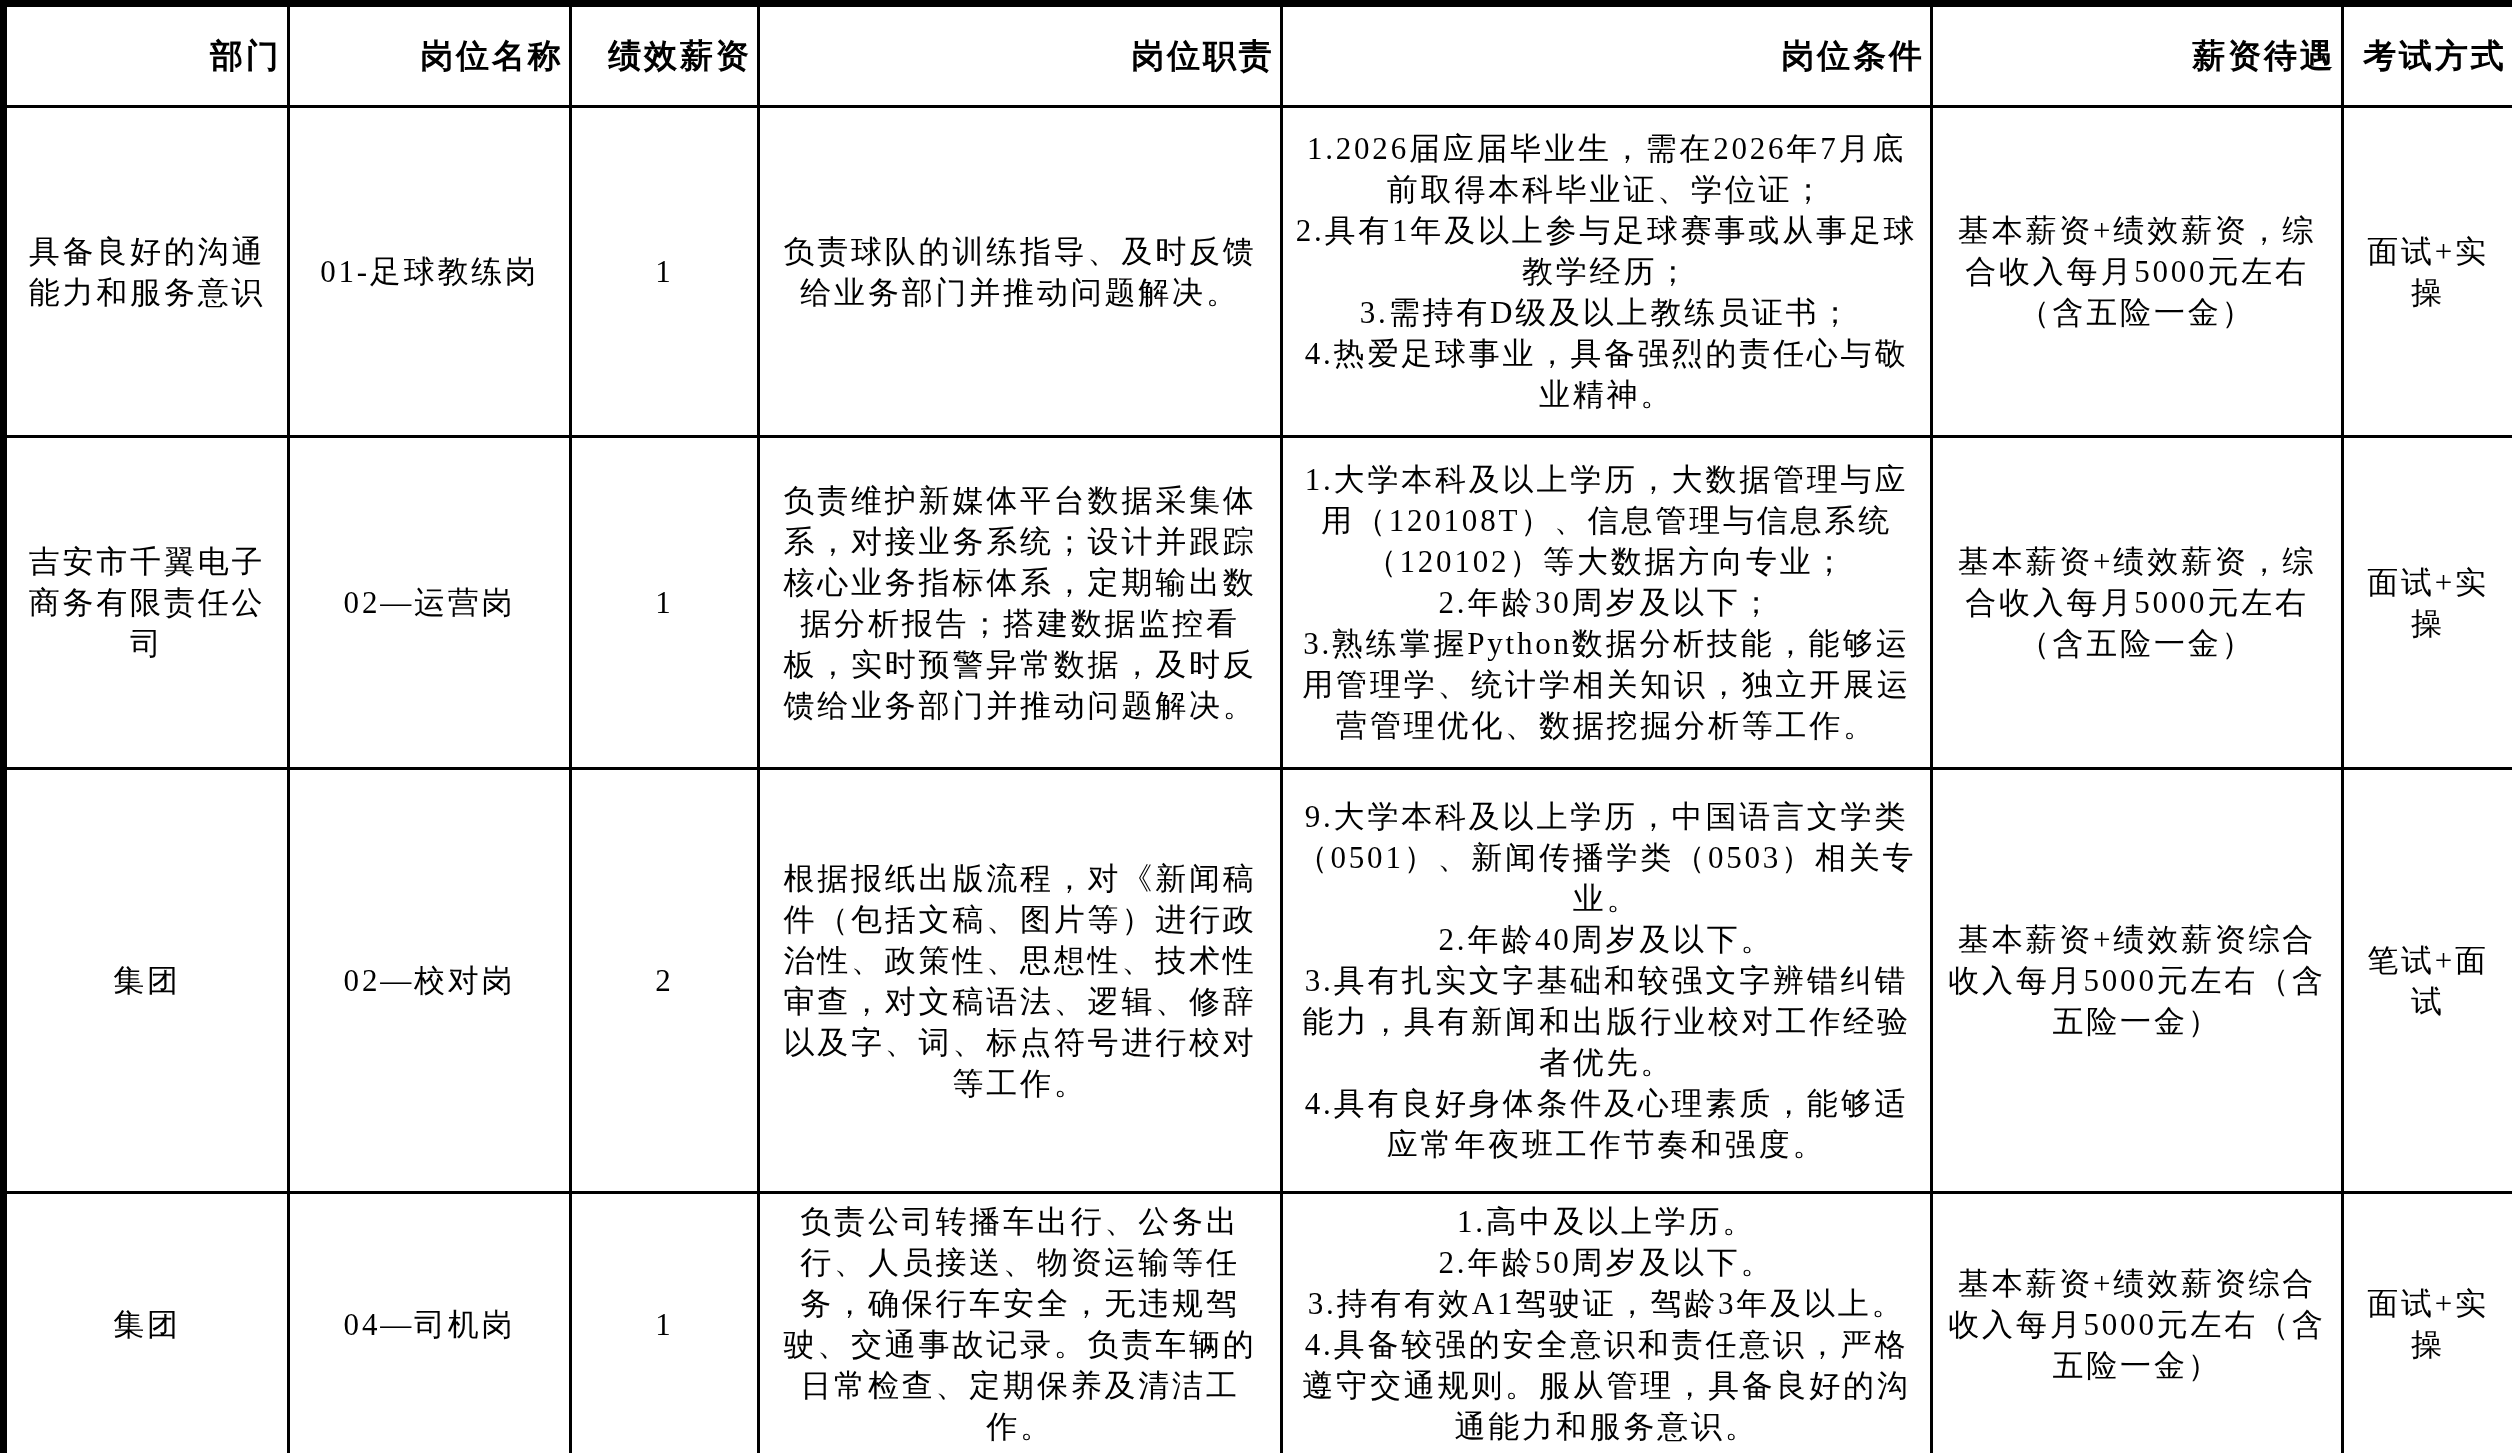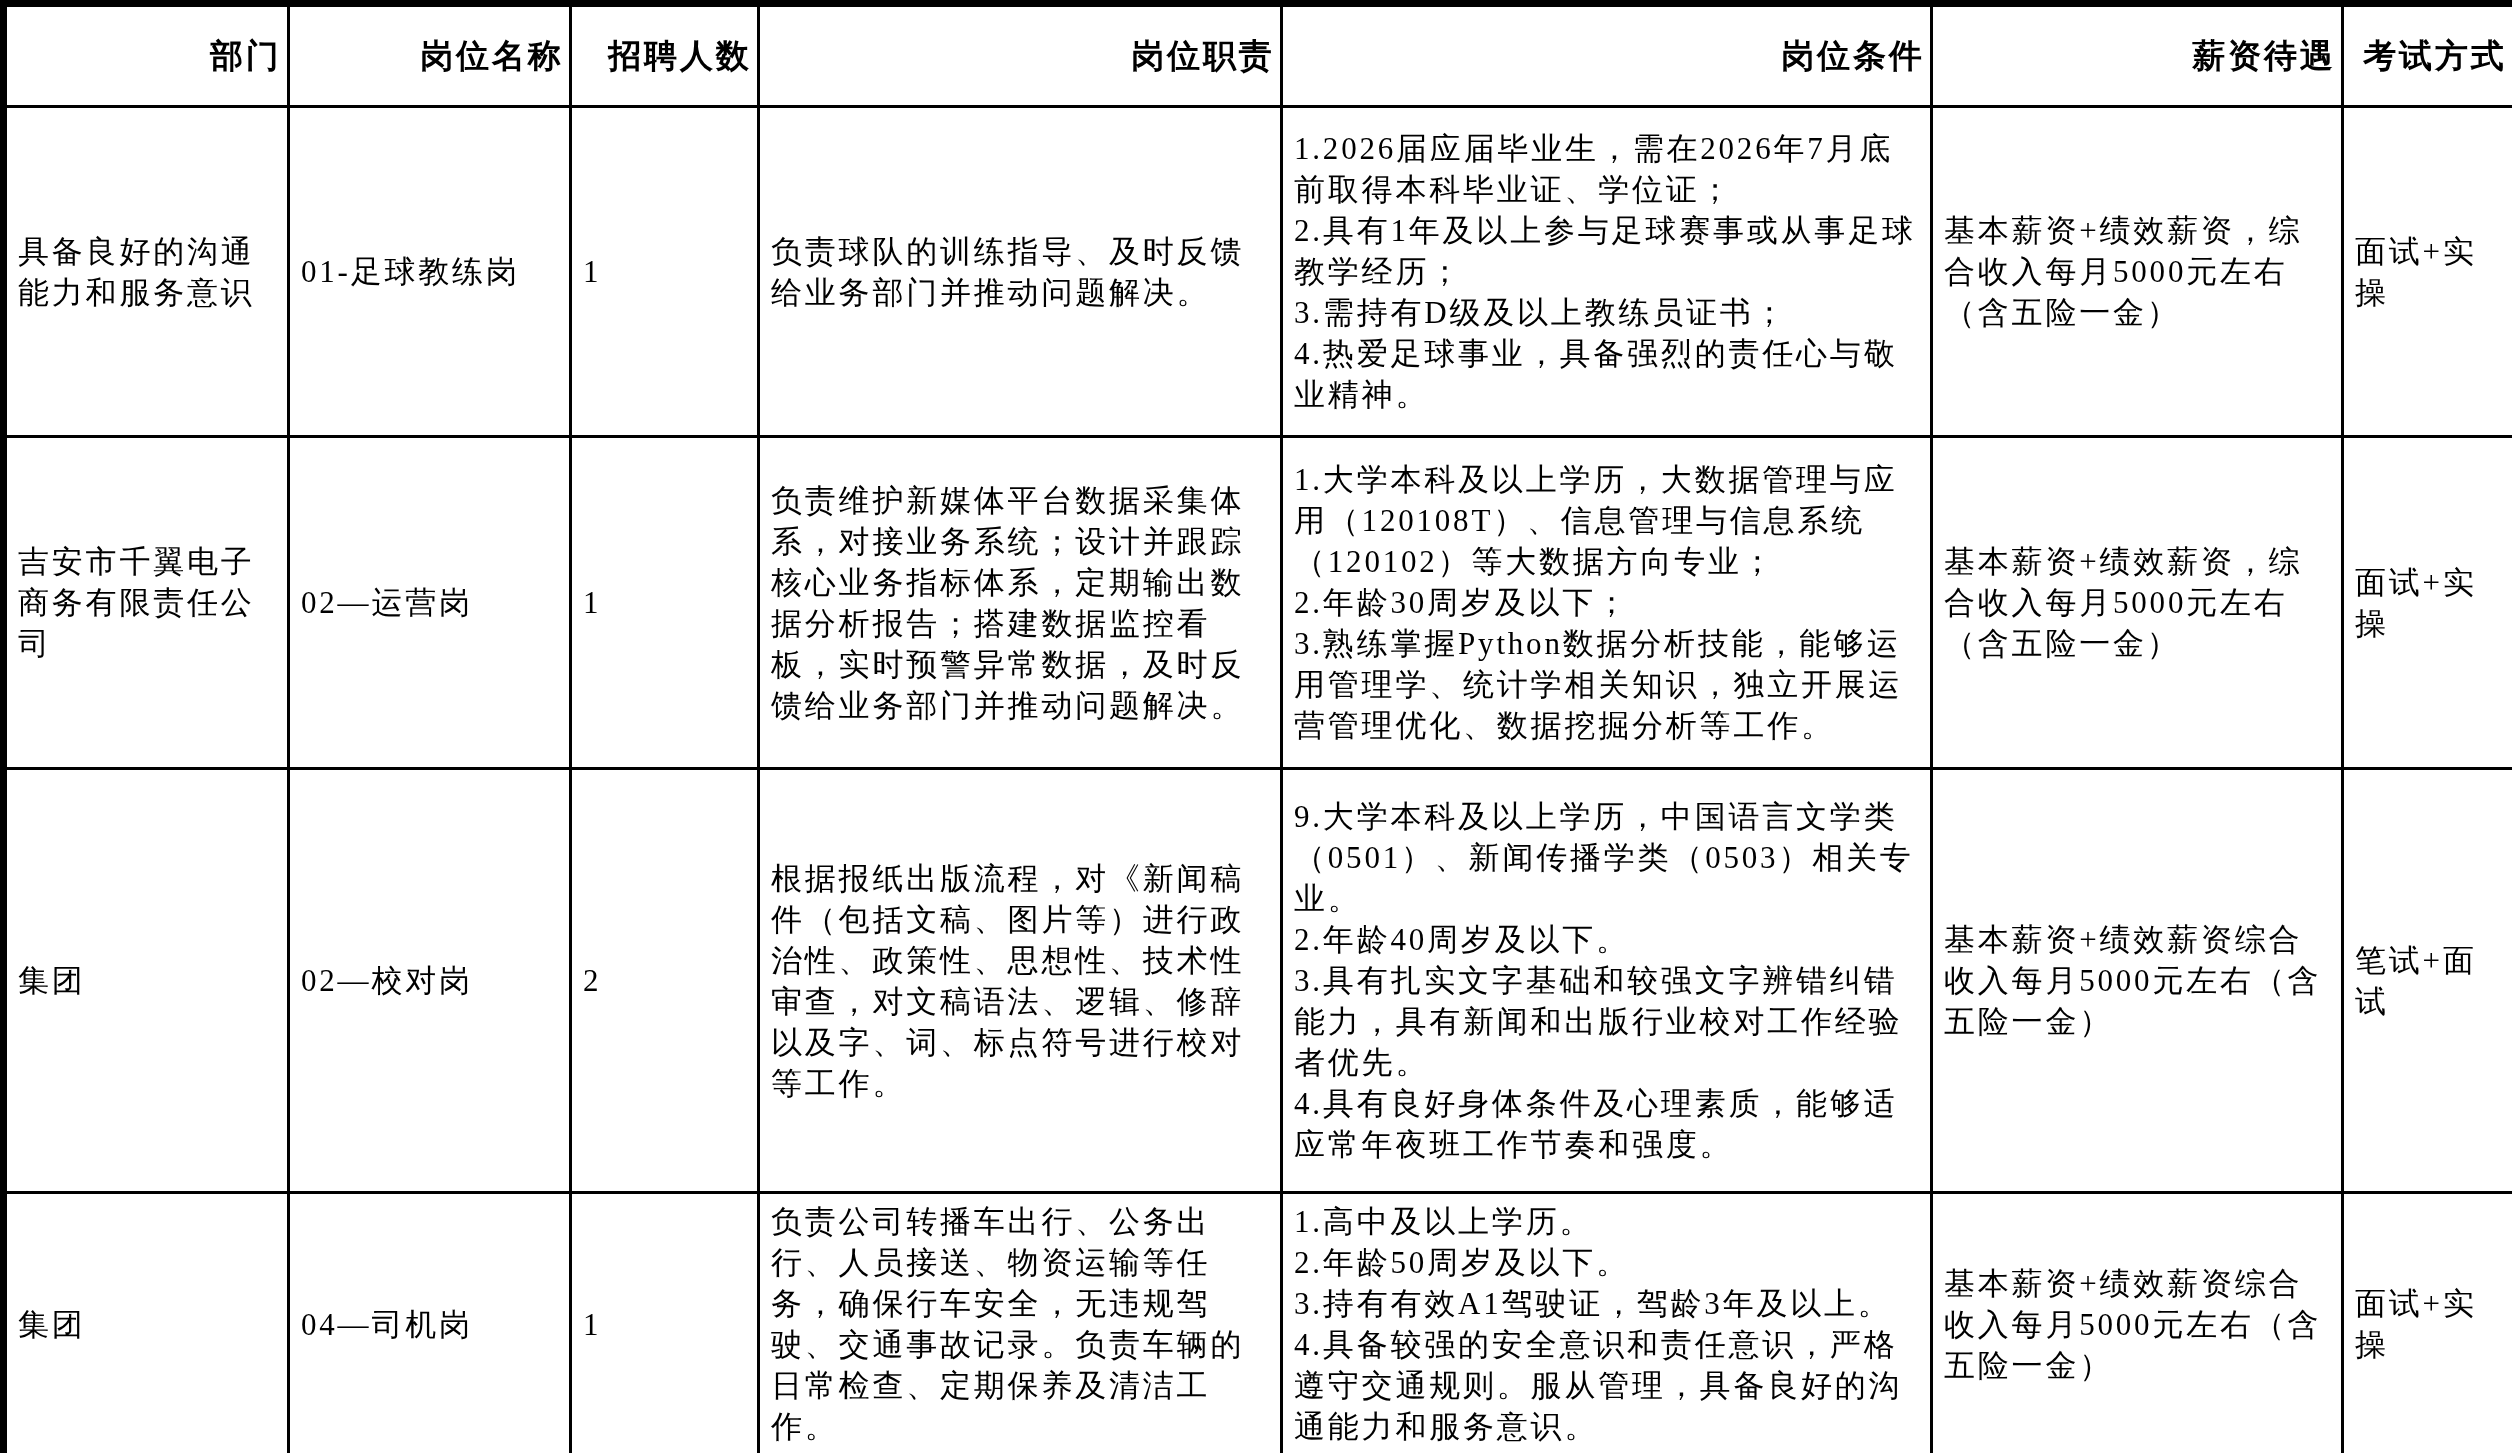--- a/index.html
+++ b/index.html
@@ -26,20 +26,21 @@
     overflow: hidden;
   }
   table.recruit th {
     font-weight: bold;
     font-size: 33px;
     text-align: right;
     padding: 3.7px 5.5px;
   }
   table.recruit td {
     padding: 3.7px 11px;
+    text-align: center;
   }
   td.dept { padding: 3.7px 13px; }
   td.duty, td.cond {
     text-align: left;
     white-space: pre-line;
   }
   td.sal { padding: 3.7px 14.7px; }
   td.cnt, td.exam { padding: 3.7px 3.7px; letter-spacing: 0.9px; }
   tr.hrow { height: 103px; }
   tr.r0 { height: 330px; }
@@ -57,21 +58,21 @@
     <col style="width:188px">
     <col style="width:523px">
     <col style="width:650px">
     <col style="width:411px">
     <col style="width:173px">
   </colgroup>
   <thead>
     <tr class="hrow">
       <th>部门</th>
       <th>岗位名称</th>
-      <th>招聘人数</th>
+      <th>绩效薪资</th>
       <th>岗位职责</th>
       <th>岗位条件</th>
       <th>薪资待遇</th>
       <th>考试方式</th>
     </tr>
   </thead>
   <tbody>
     <tr class="r0">
       <td class="dept">具备良好的沟通能力和服务意识</td>
       <td class="pos">01-足球教练岗</td>

